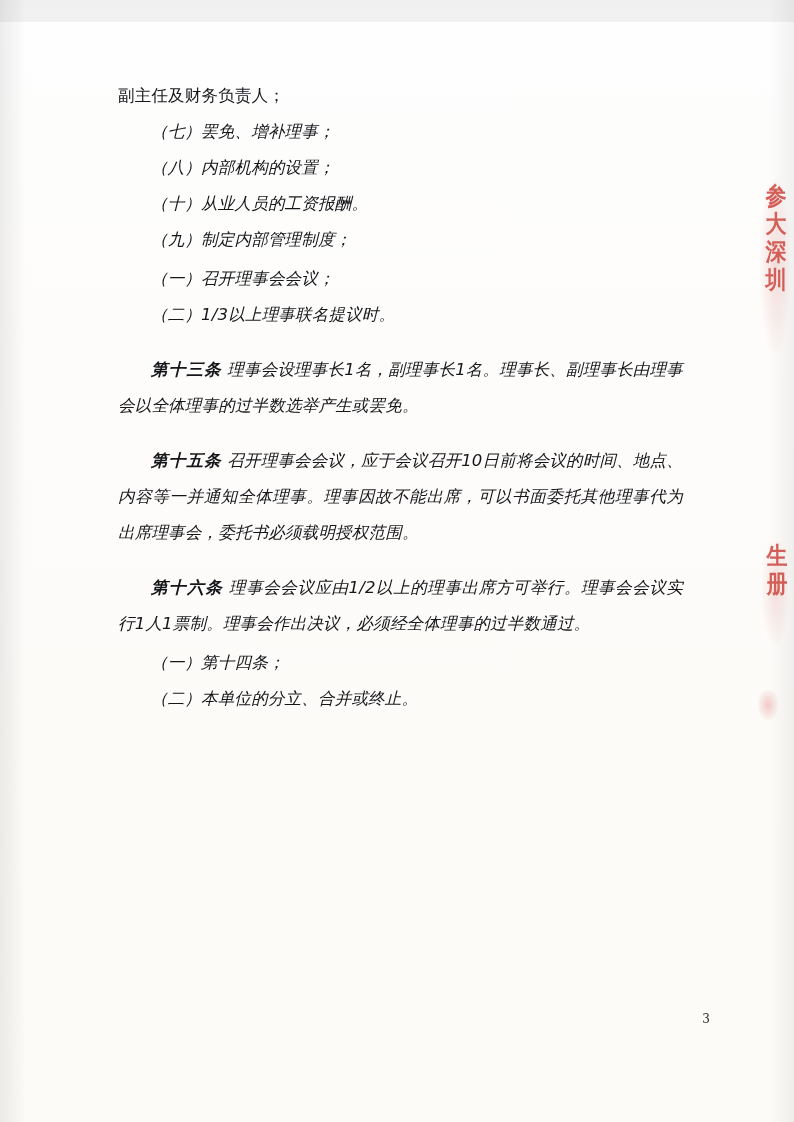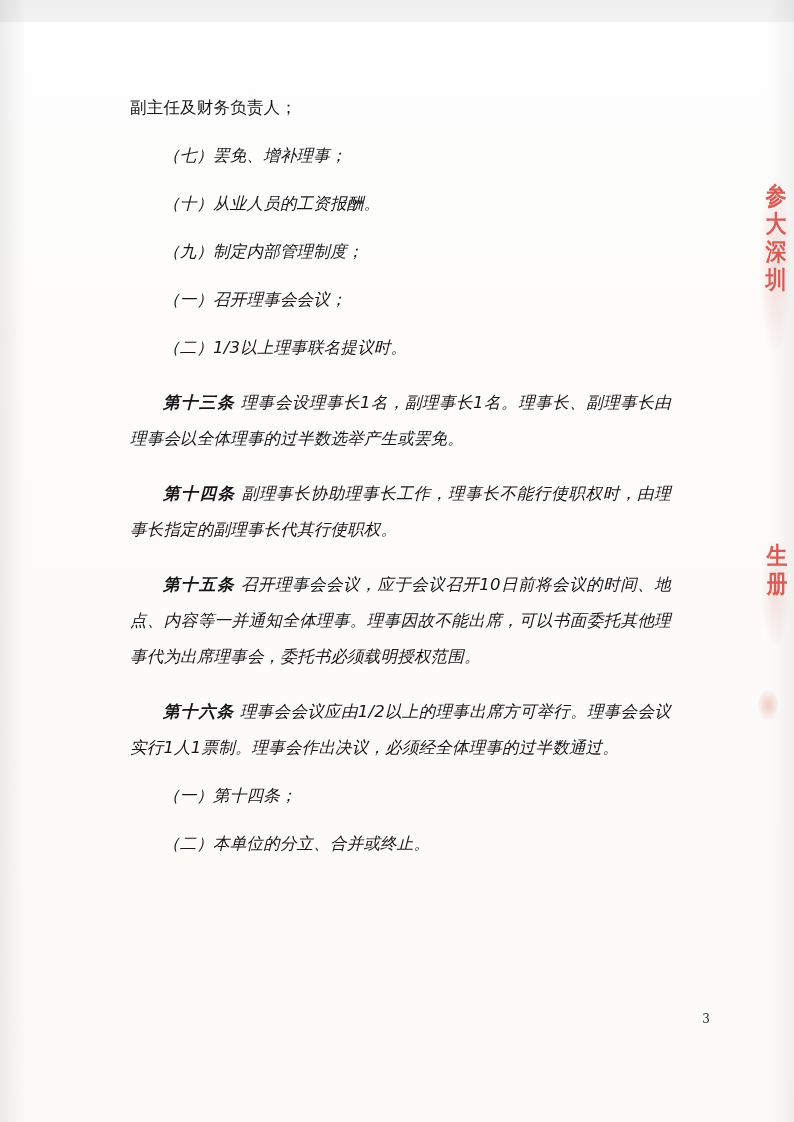--- a/index.html
+++ b/index.html
@@ -31,21 +31,21 @@
     left: 118px;
     top: 78px;
     width: 565px;
   }
   .para {
     font-size: 16.5px;
     line-height: 36px;
     color: #15161a;
     letter-spacing: 0.2px;
     text-align: justify;
-    margin: 12px;
+    margin: 0;
     font-family: "DejaVu Sans", "Liberation Sans", sans-serif;
   }
   .para.indent2 {
     text-indent: 33px;
     font-style: italic;
   }
   .para.gap {
     margin-top: 19px;
   }
   .para.gap-sm {
@@ -147,33 +147,33 @@
   <div class="edge-shadow right"></div>
   <div class="edge-shadow top"></div>
   <div class="edge-shadow bottom"></div>
 
   <div class="content">
 
     <p class="para"><span>副主任及财务负责人；</span></p>
 
     <p class="para indent2"><span>（七）罢免、增补理事；</span></p>
 
+    <p class="para indent2"><span>（八）内部机构的设置；</span></p>
 
     <p class="para indent2"><span>（十）从业人员的工资报酬。</span></p>
 
     <p class="para indent2"><span>（九）制定内部管理制度；</span></p>
 
 
     <p class="para indent2 gap-sm"><span>（一）召开理事会会议；</span></p>
 
     <p class="para indent2"><span>（二）1/3以上理事联名提议时。</span></p>
 
     <p class="para indent2 gap"><span class="bold-head">第十三条</span>&nbsp;<span>理事会设理事长1名，副理事长1名。理事长、副理事长由理事会以全体理事的过半数选举产生或罢免。</span></p>
 
-    <p class="para indent2 gap"><span class="bold-head">第十四条</span>&nbsp;<span>副理事长协助理事长工作，理事长不能行使职权时，由理事长指定的副理事长代其行使职权。</span></p>
 
     <p class="para indent2 gap"><span class="bold-head">第十五条</span>&nbsp;<span>召开理事会会议，应于会议召开10日前将会议的时间、地点、内容等一并通知全体理事。理事因故不能出席，可以书面委托其他理事代为出席理事会，委托书必须载明授权范围。</span></p>
 
     <p class="para indent2 gap"><span class="bold-head">第十六条</span>&nbsp;<span>理事会会议应由1/2以上的理事出席方可举行。理事会会议实行1人1票制。理事会作出决议，必须经全体理事的过半数通过。</span></p>
 
 
     <p class="para indent2 gap-sm"><span>（一）第十四条；</span></p>
 
     <p class="para indent2"><span>（二）本单位的分立、合并或终止。</span></p>
 

